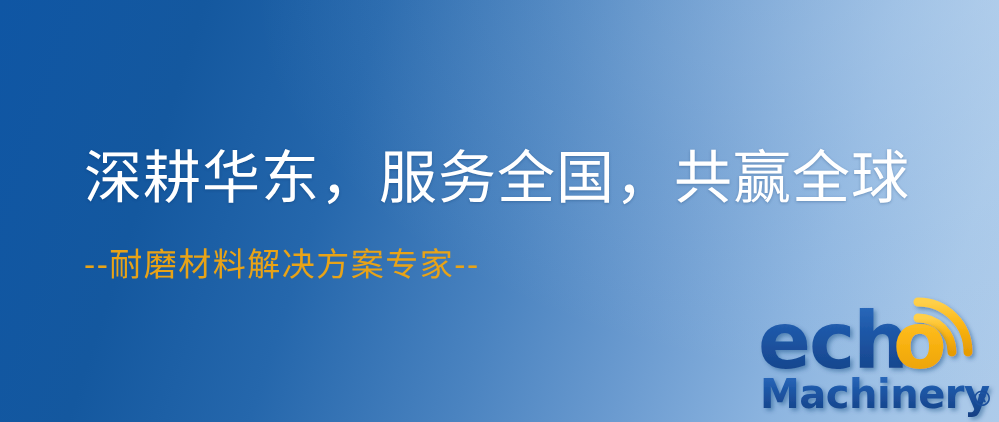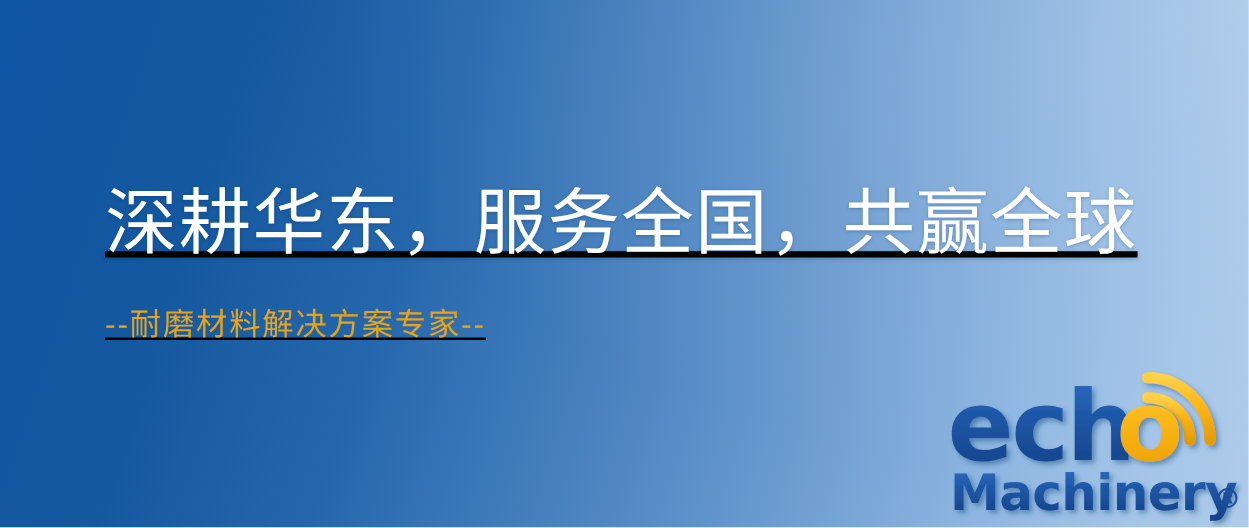--- a/index.html
+++ b/index.html
@@ -38,38 +38,37 @@
         rgba(200, 221, 242, 0.42) 0%,
         rgba(200, 221, 242, 0.12) 38%,
         rgba(200, 221, 242, 0.0) 62%);
   }
 
   .text-block {
     position: absolute;
     left: 84px;
     top: 146px;
     z-index: 3;
-    text-decoration: underline;
   }
 
   .headline {
     font-family: "DejaVu Serif", "Liberation Serif", serif;
     font-size: 58px;
     line-height: 1.12;
     color: #ffffff;
     letter-spacing: 1px;
     white-space: nowrap;
     text-shadow: 0 1px 3px rgba(8, 48, 96, 0.30);
     margin: 0;
     font-weight: 400;
   }
 
   .subtitle {
     font-family: "DejaVu Serif", "Liberation Serif", serif;
-    font-size: 25px;
+    font-size: 33px;
     line-height: 1.2;
     color: #e8a317;
     letter-spacing: 1.5px;
     white-space: nowrap;
     margin: 0;
     margin-top: 34px;
     font-weight: 400;
   }
 
   

